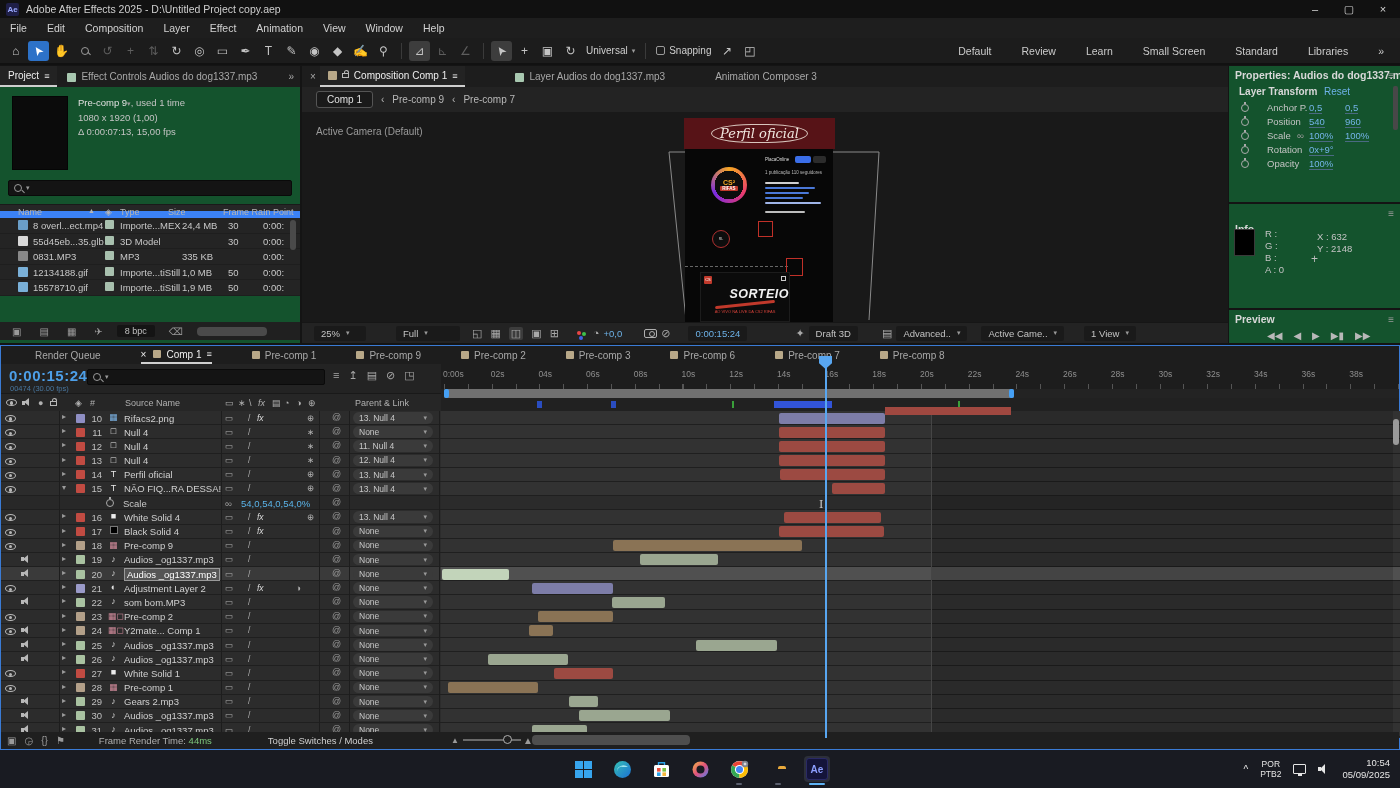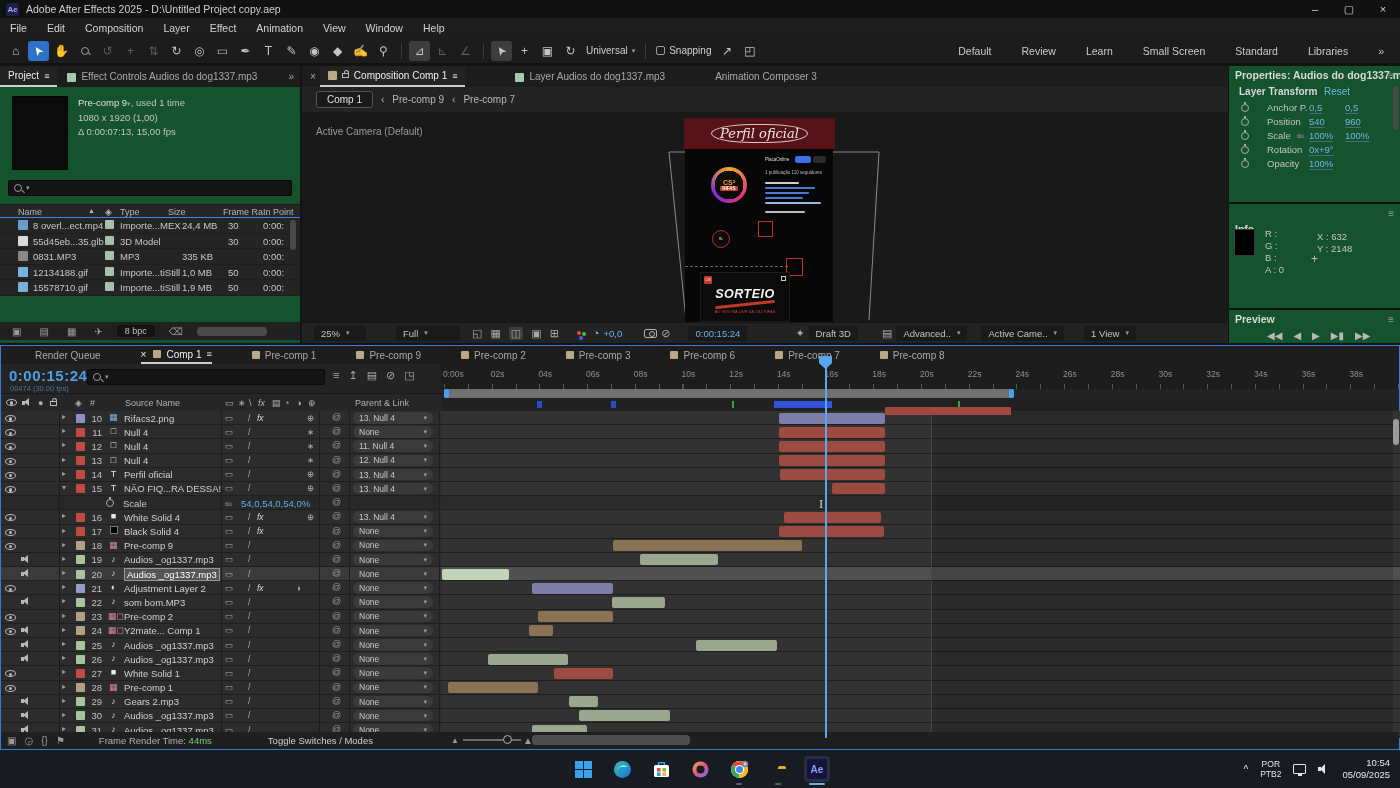--- a/index.html
+++ b/index.html
@@ -46,21 +46,21 @@
 .i-cam{display:inline-block;width:13px;height:9px;border:1px solid #b0b0b0;border-radius:2px;position:relative}
 .i-cam::after{content:"";position:absolute;left:3.5px;top:1.5px;width:4px;height:4px;border:1px solid #b0b0b0;border-radius:50%}
 
 #project-panel{left:0;top:66px;width:300px;height:277px}
 .tabrow{position:absolute;top:0;left:0;right:0;height:21px;background:#1d1d1d;display:flex;align-items:center;font-size:10px;color:#a8a8a8}
 .tab-active{color:#ededed;border-bottom:2px solid #cfcfcf;height:21px;display:flex;align-items:center;gap:5px;padding:0 8px;background:#232323}
 .tab-plain{display:flex;align-items:flex-end;gap:5px;padding:0 10px}
 #proj-thumb{position:absolute;left:12px;top:30px;width:56px;height:74px;background:#0b0b0b;border:1px solid #050505}
 #proj-info{position:absolute;left:78px;top:30px;font-size:9.5px;color:#c4c4c4;line-height:14px}
 #proj-search{position:absolute;left:8px;top:114px;width:284px;height:16px;background:#141414;border:1px solid #0a0a0a;border-radius:2px;display:flex;align-items:center;gap:4px;padding:0 5px}
-#proj-cols{position:absolute;left:0;top:138px;width:300px;height:14px;background:#262626;border-top:1px solid #1a1a1a;border-bottom:1px solid #3b82f6;font-size:9px;color:#b5b5b5}
+#proj-cols{position:absolute;left:0;top:138px;width:300px;height:14px;background:#262626;border-top:1px solid #1a1a1a;border-bottom:7px solid #3b82f6;font-size:9px;color:#b5b5b5}
 #proj-rows{position:absolute;left:0;top:152px;width:300px;height:102px;overflow:hidden}
 .prow{position:relative;height:15.6px;border-bottom:1px solid #1e1e1e;font-size:9.5px;color:#c8c8c8;background:#242424}
 .prow .c{position:absolute;top:2px;white-space:nowrap}
 .ficon{width:10px;height:10px;display:inline-block;border-radius:1px}
 #proj-foot{position:absolute;left:0;bottom:3px;width:300px;height:18px;background:#202020;display:flex;align-items:center;gap:10px;padding-left:8px;color:#9a9a9a;font-size:10px}
 .bpc{background:#141414;border-radius:2px;padding:1px 8px;color:#c0c0c0;font-size:9px}
 #proj-scroll{position:absolute;right:4px;top:154px;width:6px;height:30px;background:#4a4a4a;border-radius:3px}
 
 #comp-panel{left:302px;top:66px;width:926px;height:277px}
 #comp-crumbs{position:absolute;top:21px;left:0;right:0;height:25px;background:#232323;display:flex;align-items:center;gap:8px;padding-left:14px;font-size:10px;color:#b8b8b8}
@@ -72,21 +72,21 @@
 #phone{position:absolute;left:383px;top:37px;width:148px;height:173px;background:#070707}
 .tinytxt{position:absolute;color:#b9b9b9;font-size:4.5px;white-space:nowrap}
 .bioline{position:absolute;height:2.2px;border-radius:1px}
 #logo1{position:absolute;left:26px;top:18px;width:36px;height:36px;border-radius:50%;background:radial-gradient(circle at 50% 50%,#0d0d0d 56%,transparent 57%),conic-gradient(#f5a623,#e83a6e,#7a2be2,#f5a623);display:flex;flex-direction:column;align-items:center;justify-content:center}
 #logo1 .l1{color:#f5a623;font-size:7px;font-weight:bold}
 #logo1 .l2{color:#fff;font-size:4.5px;font-weight:bold;background:#c0392b;padding:0 2px;border-radius:1px}
 #logo2{position:absolute;left:27px;top:81px;width:18px;height:18px;border-radius:50%;background:#0d0d0d;border:1px solid #b03030;display:flex;align-items:center;justify-content:center;color:#ddd;font-size:3.5px}
 .redrect{position:absolute;border:1.3px solid #c03028}
 #dashline{position:absolute;left:0;top:117px;width:103px;border-top:1px dashed #666}
 #poster{position:absolute;left:15px;top:123px;width:90px;height:50px;background:#0b0b0b;border:1px solid #1c1c1c}
-#poster .pt{position:absolute;left:0;right:0;top:14px;text-align:center;color:#f2f2f2;font-size:12.5px;font-weight:bold;font-style:italic;letter-spacing:.5px}
+#poster .pt{position:absolute;left:0;right:0;top:14px;text-align:right;color:#f2f2f2;font-size:12.5px;font-weight:bold;font-style:italic;letter-spacing:.5px}
 #poster .streak{position:absolute;left:14px;top:30px;width:60px;height:3px;background:#c0392b;transform:rotate(-6deg);border-radius:2px}
 #poster .sub{position:absolute;left:0;right:0;top:36px;text-align:center;color:#d04038;font-size:4px}
 #poster .chip{position:absolute;left:3px;top:3px;width:8px;height:8px;background:#c0392b;border-radius:1px;color:#fff;font-size:4px;text-align:center;line-height:8px}
 #poster .sq{position:absolute;right:3px;top:3px;width:5px;height:5px;border:1px solid #ccc}
 #compbar{position:absolute;bottom:0;left:0;right:0;height:21px;background:#232323;border-top:1px solid #161616;display:flex;align-items:center;font-size:9.5px;color:#c4c4c4}
 .dropbox{background:#1a1a1a;border-radius:2px;display:flex;align-items:center;gap:6px;padding:2px 7px;margin-right:8px}
 .cbicon{color:#a8a8a8;font-size:11px;margin:0 4px}
 .bluev{color:#6db2e8}
 
 #props-panel{left:1229px;top:66px;width:171px;height:136px}

